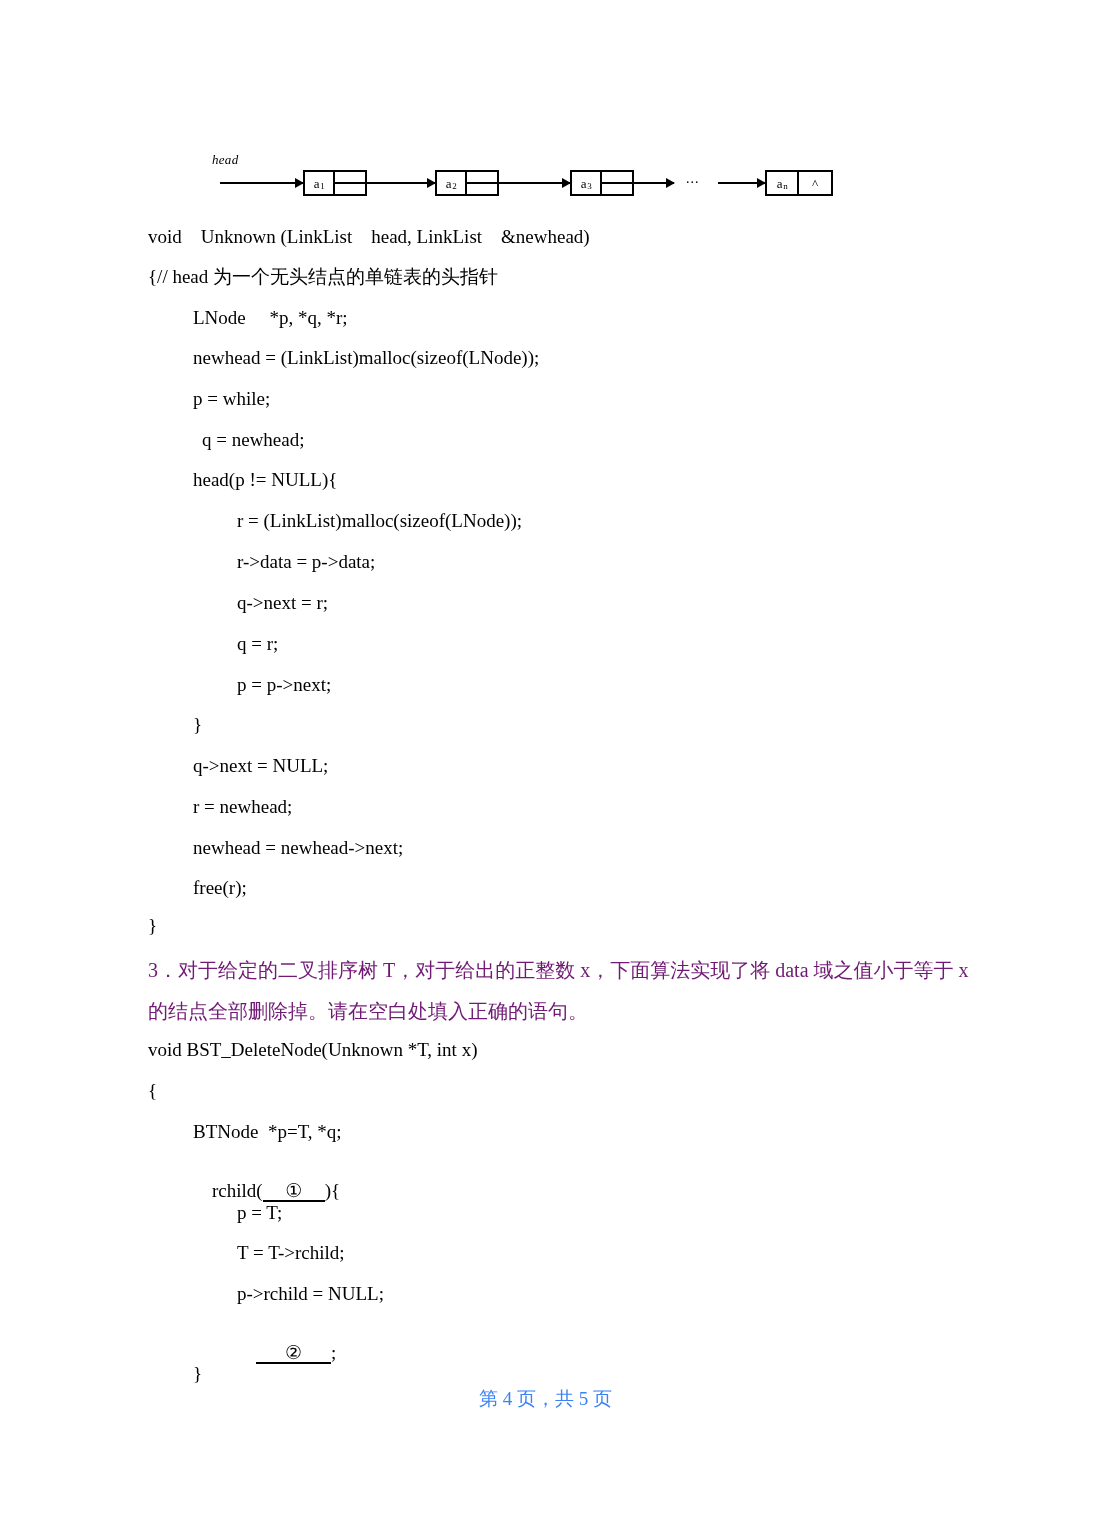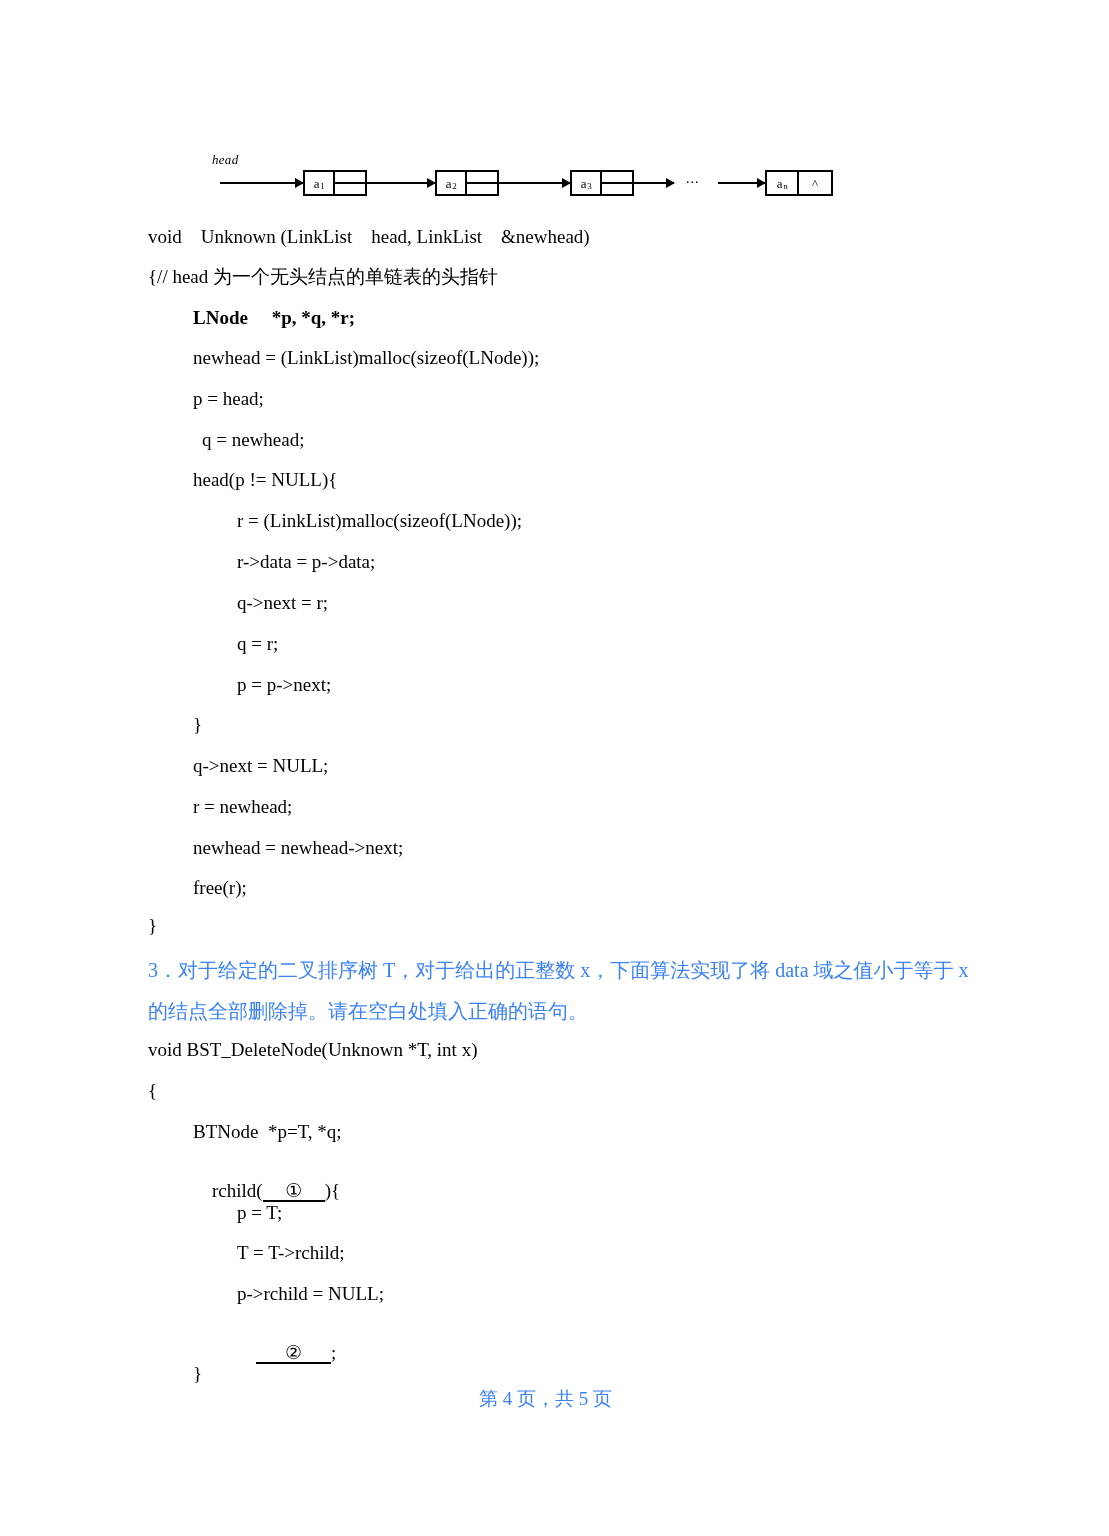--- a/index.html
+++ b/index.html
@@ -106,21 +106,21 @@
     font-size: 19px;
     line-height: 1;
     font-family: "Liberation Serif", "DejaVu Serif", serif;
     color: #000;
   }
   .para {
     position: absolute;
     font-size: 20px;
     line-height: 41px;
     font-family: "Liberation Serif", "DejaVu Serif", serif;
-    color: #3b82f6;
+    color: #701a75;
     white-space: pre-wrap;
   }
   .blank {
     display: inline-block;
     position: relative;
     text-align: center;
     border-bottom: 2px solid #000;
     font-size: 19px;
   }
   .footer {
@@ -171,23 +171,23 @@
     <div class="ll-node" style="left:555px; width:68px;">
       <span class="cell data">a<sub>n</sub></span>
       <span class="cell ptr">^</span>
     </div>
   </div>
 
   <div class="line" style="left:148px; top:227px;">void    Unknown (LinkList    head, LinkList    &amp;newhead)</div>
 
   <div class="line" style="left:148px; top:267px;">{// head 为一个无头结点的单链表的头指针</div>
 
-  <div class="line" style="left:193px; top:308px;font-weight:bold;">LNode     *p, *q, *r;</div>
+  <div class="line" style="left:193px; top:308px;">LNode     *p, *q, *r;</div>
   <div class="line" style="left:193px; top:348px;">newhead = (LinkList)malloc(sizeof(LNode));</div>
-  <div class="line" style="left:193px; top:389px;">p = head;</div>
+  <div class="line" style="left:193px; top:389px;">p = while;</div>
   <div class="line" style="left:202px; top:430px;">q = newhead;</div>
   <div class="line" style="left:193px; top:470px;">head(p != NULL){</div>
   <div class="line" style="left:237px; top:511px;">r = (LinkList)malloc(sizeof(LNode));</div>
   <div class="line" style="left:237px; top:552px;">r-&gt;data = p-&gt;data;</div>
   <div class="line" style="left:237px; top:593px;">q-&gt;next = r;</div>
   <div class="line" style="left:237px; top:634px;">q = r;</div>
   <div class="line" style="left:237px; top:675px;">p = p-&gt;next;</div>
   <div class="line" style="left:193px; top:715px;">}</div>
   <div class="line" style="left:193px; top:756px;">q-&gt;next = NULL;</div>
   <div class="line" style="left:193px; top:797px;">r = newhead;</div>

